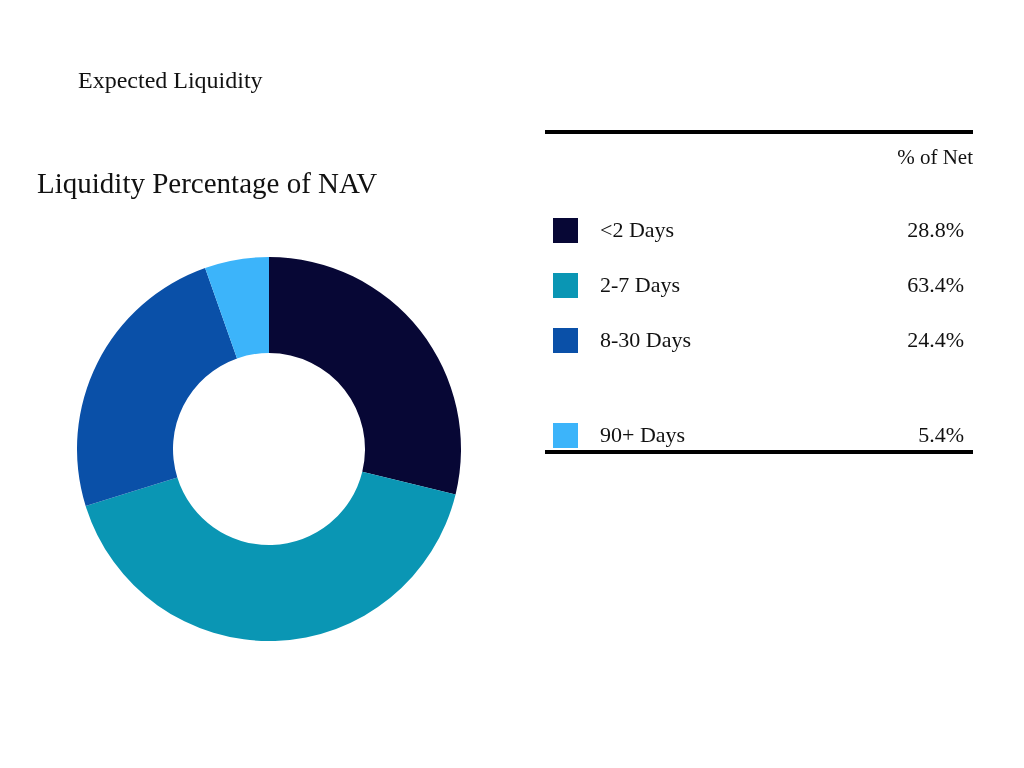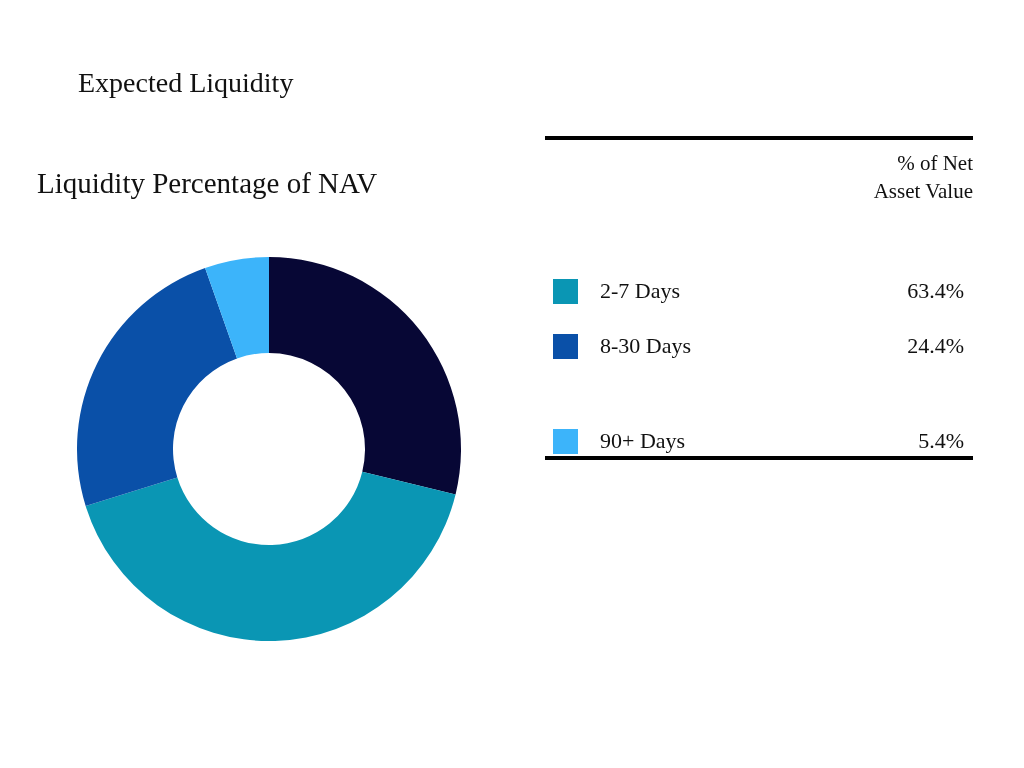--- a/index.html
+++ b/index.html
@@ -15,21 +15,21 @@
     font-family: "Liberation Serif", "DejaVu Serif", serif;
     color: #1a1a1a;
     -webkit-font-smoothing: antialiased;
   }
 
   
   #slide-title {
     position: absolute;
     left: 78px;
     top: 66px;
-    font-size: 28px;
+    font-size: 24px;
     line-height: 1.2;
     color: #111111;
     white-space: nowrap;
   }
   #chart-title {
     position: absolute;
     left: 37px;
     top: 166px;
     font-size: 29px;
     line-height: 1.2;
@@ -48,21 +48,21 @@
   #donut-svg {
     display: block;
     width: 384px;
     height: 384px;
   }
 
   
   #legend-table {
     position: absolute;
     left: 545px;
-    top: 136px;
+    top: 130px;
     width: 428px;
     height: 324px;
   }
   .rule {
     position: absolute;
     left: 0;
     width: 428px;
     height: 4px;
     background: #000000;
   }
@@ -134,23 +134,27 @@
       </g>
   </svg>
 </div>
 
 <div id="legend-table">
 
   <div class="rule top"></div>
 
   <div id="value-header">
     <div>% of Net</div>
-    <div>Asset Value</div>
   </div>
 
+  <div class="legend-row r0">
+    <span class="swatch" style="background: rgb(7, 7, 53);"></span>
+    <span class="legend-label">&lt;2 Days</span>
+    <span class="legend-value">28.8%</span>
+  </div>
 
   <div class="legend-row r1">
     <span class="swatch" style="background: rgb(10, 150, 180);"></span>
     <span class="legend-label">2-7 Days</span>
     <span class="legend-value">63.4%</span>
   </div>
 
   <div class="legend-row r2">
     <span class="swatch" style="background: rgb(10, 80, 168);"></span>
     <span class="legend-label">8-30 Days</span>

